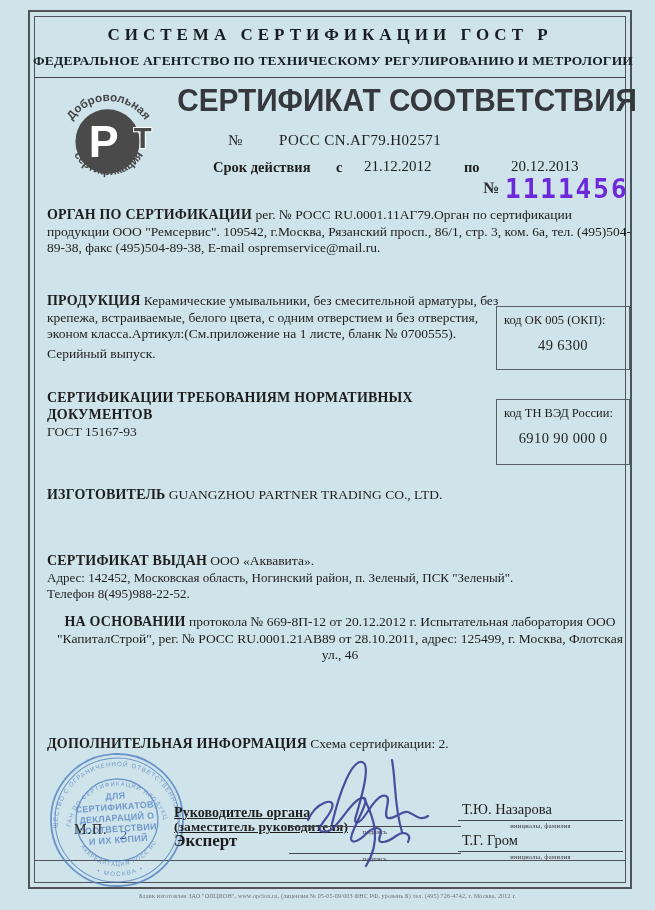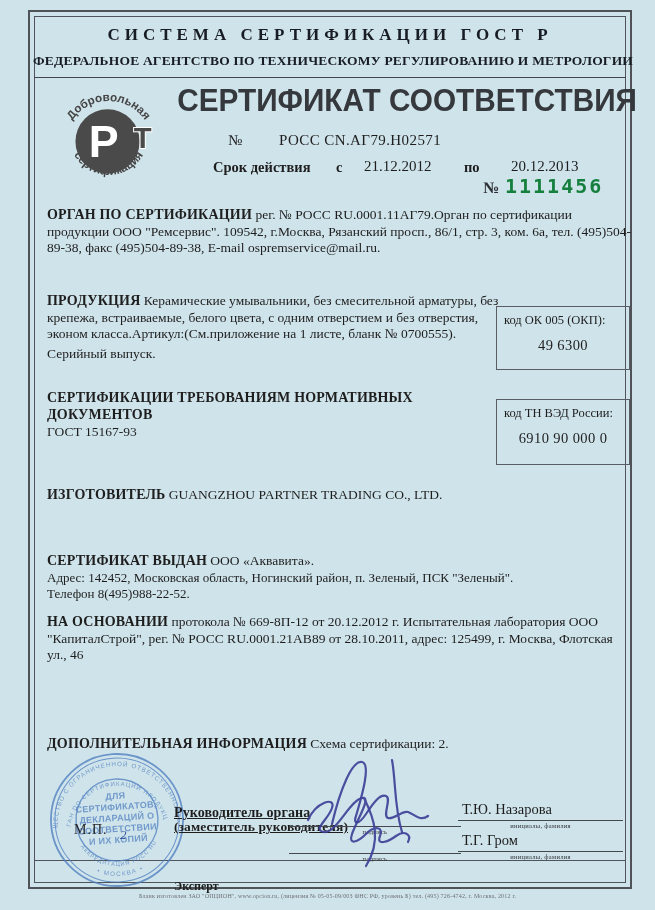--- a/index.html
+++ b/index.html
@@ -26,46 +26,46 @@
   
   .no-sign    { left:228px; top:132px; font-size:15px; }
   .cert-number{ left:279px; top:132px; font-size:15px; letter-spacing:.4px; }
   .validity-label { left:213px; top:159px; font-weight:bold; font-size:14.5px; }
   .from-word  { left:336px; top:159px; font-weight:bold; font-size:14.5px; }
   .from-date  { left:364px; top:158px; font-size:15px; }
   .to-word    { left:464px; top:159px; font-weight:bold; font-size:14.5px; }
   .to-date    { left:511px; top:158px; font-size:15px; }
   .form-no-sign  { left:483px; top:179px; font-size:16px; font-weight:bold; color:#2e3136; }
   .form-no-value { left:505px; top:174px; font-family:"DejaVu Sans Mono", monospace;
-                   font-weight:bold; font-size:20px; letter-spacing:2px; color:#15803d; }
+                   font-weight:bold; font-size:26px; letter-spacing:2px; color:#6d28d9; }
   
   .sec { line-height:1.24; font-size:13.5px; }
   .lbl { font-weight:bold; font-size:14px; letter-spacing:.2px; }
   .sec-organ        { left:47px; top:206px; width:586px; }
   .sec-product      { left:47px; top:292px; width:456px; }
   .serial-line      { margin-top:3px; }
   .box { border:1.2px solid #5a5e64; background:transparent; }
   .box-okp   { left:496px; top:306px; width:134px; height:64px; }
   .box-tnved { left:496px; top:399px; width:134px; height:66px; }
   .box-label { padding:6px 7px 0; font-size:12.5px; }
   .box-value { text-align:center; margin-top:9px; font-size:14.5px; letter-spacing:.4px; }
   .sec-conforms     { left:47px; top:389px; width:450px; }
   .sec-conforms .lbl{ display:block; }
   .sec-manufacturer { left:47px; top:486px; width:585px; font-size:13px; }
   .sec-issued       { left:47px; top:552px; width:585px; font-size:13px; }
-  .sec-basis        { left:47px; top:613px; width:586px; }
+  .sec-basis        { left:47px; top:613px; width:586px;text-align:center; }
   .sec-additional   { left:47px; top:735px; width:560px; }
   .mfr-name { font-size:13.5px; }
   
   .stamp-svg { left:44px; top:750px; transform:rotate(-4deg); opacity:.92; }
   .mp        { left:74px; top:822px; font-size:14px; letter-spacing:1px; color:#1f2328; }
   .stamp-number { left:120px; top:827px; font-size:13px; font-style:italic; color:#39569b; }
   .sig-title1 { left:174px; top:805px; font-weight:bold; font-size:14px; text-decoration:underline; letter-spacing:.1px; }
   .sig-title2 { left:174px; top:819px; font-weight:bold; font-size:13.5px; text-decoration:underline; letter-spacing:.1px; }
-  .sig-title-expert { left:174px; top:879px; font-weight:bold; font-size:12px;text-align:center; }
+  .sig-title-expert { left:174px; top:831px; font-weight:bold; font-size:17px;text-align:center; }
   .sigline-1 { left:289px; top:806px; width:172px; }
   .sigline-2 { left:289px; top:834px; width:172px; }
   .sigline-1 .ln { height:21px; border-bottom:1px solid #45484d; }
   .sigline-2 .ln { height:20px; border-bottom:1px solid #45484d; }
   .cap { text-align:center; font-size:6.5px; color:#33363b; margin-top:1px; letter-spacing:.3px; }
   .namecell-1 { left:458px; top:801px; width:165px; }
   .namecell-2 { left:458px; top:832px; width:165px; }
   .nm { font-size:14.5px; padding:0 4px 2px; border-bottom:1px solid #45484d; }
   .sig-svg1 { left:322px; top:752px; }
   .sig-svg2 { left:300px; top:790px; }

